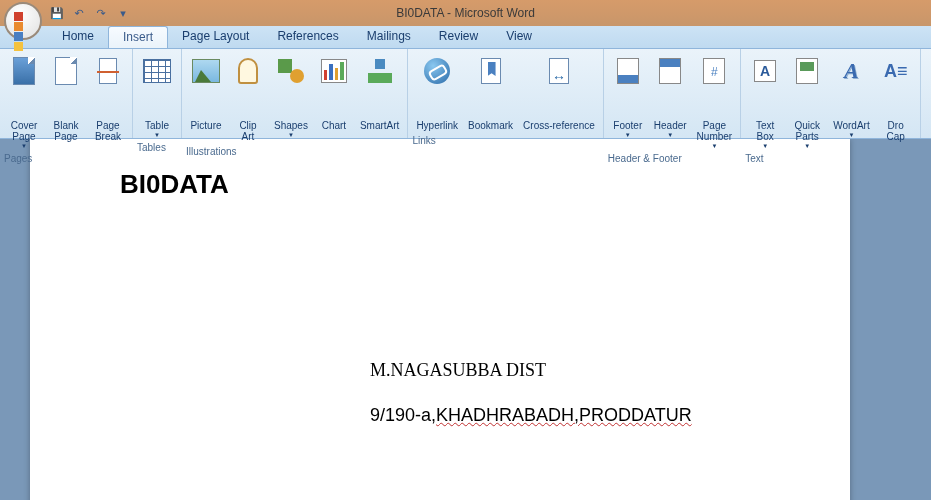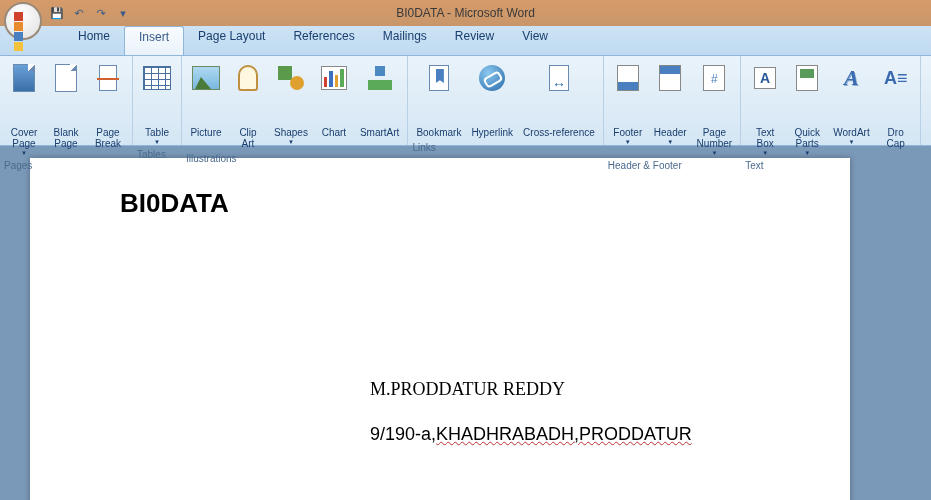--- a/index.html
+++ b/index.html
@@ -8,21 +8,21 @@
 
 .titlebar { height:26px; background:linear-gradient(#d69b6a,#c8966a); display:flex; align-items:center; position:relative; }
 .office-btn { width:38px; height:38px; border-radius:50%; background:radial-gradient(circle at 40% 30%,#fff,#e0e0e0); border:2px solid #9a8a7a; position:absolute; left:4px; top:2px; z-index:10; display:flex; flex-wrap:wrap; padding:8px; gap:1px; }
 .office-btn span { width:9px; height:9px; }
 .of-r{background:#d0412e;} .of-o{background:#e98a2e;} .of-y{background:#f5c23e;} .of-b{background:#4a7fc2;}
 .qat { margin-left:48px; display:flex; gap:4px; align-items:center; }
 .qat-btn { width:18px; height:18px; display:flex; align-items:center; justify-content:center; color:#3a5b8a; font-size:11px; }
 .title-text { position:absolute; left:50%; transform:translateX(-50%); font-size:12px; color:#3a3a3a; }
 
 
-.tabs { height:30px; background:linear-gradient(#cde3f5,#bfdaf0); display:flex; padding-left:64px; border-bottom:1px solid #8fb5db; }
+.tabs { height:23px; background:linear-gradient(#cde3f5,#bfdaf0); display:flex; padding-left:48px; border-bottom:1px solid #8fb5db; }
 .tab { padding:3px 14px 0; font-size:12px; color:#1a3e6e; cursor:pointer; }
 .tab.active { background:linear-gradient(#f7fbff,#eaf3fa); border:1px solid #8fb5db; border-bottom:none; border-radius:3px 3px 0 0; color:#3a5b8a;text-align:center; }
 
 
 .ribbon { height:90px; background:linear-gradient(#eaf3fa,#d4e6f4); display:flex; border-bottom:1px solid #8fb5db; }
 .group { border-right:1px solid #b8d0e6; padding:2px 4px 0; display:flex; flex-direction:column; }
 .group-items { flex:1; display:flex; align-items:flex-start; gap:2px; padding-top:2px; }
 .group-label { text-align:left; font-size:10px; color:#4a6a8e; padding:2px 0 9px; }
 .btn { display:flex; flex-direction:column; align-items:center; padding:2px 4px; cursor:pointer; min-width:38px; }
 .btn-icon { width:32px; height:32px; display:flex; align-items:center; justify-content:center; margin-bottom:1px; }
@@ -58,21 +58,21 @@
 .ic-head::before{content:"";position:absolute;top:0;left:0;right:0;height:8px;background:#4a80c0;}
 .ic-foot::before{top:auto;bottom:0;}
 .ic-num { width:22px; height:26px; background:#fff; border:1px solid #888; font-size:12px; color:#4a80c0; text-align:center; line-height:26px; }
 .ic-txt { width:22px; height:22px; background:#fff; border:1px solid #888; font-size:14px; font-weight:bold; color:#2a5a9a; text-align:center; line-height:20px; }
 .ic-quick { width:22px; height:26px; background:#fff; border:1px solid #888; position:relative; }
 .ic-quick::after{content:"";position:absolute;top:3px;left:3px;right:3px;bottom:12px;background:#5a9a5a;}
 .ic-wa { font-size:22px; font-style:italic; font-weight:bold; color:#3a6ab0; font-family:serif; text-shadow:1px 1px 0 #90b0d0; }
 .ic-dc { font-size:18px; font-weight:bold; color:#3a6ab0; }
 
 
-.doc-area { height:361px; background:#7a98b8; padding-top:12px; overflow:hidden; }
+.doc-area { height:361px; background:#7a98b8; padding-top:0; overflow:hidden; }
 .page { width:820px; min-height:800px; background:#fff; margin:0 0 0 30px; box-shadow:0 0 6px rgba(0,0,0,.3); padding:30px 90px; }
 .doc-h { font-family:Arial,sans-serif; font-size:26px; font-weight:bold; margin-bottom:160px; }
 .doc-line { font-family:"Times New Roman",serif; font-size:18px; margin:24px 0 0 250px; }
 .uline { text-decoration:underline wavy #c03030; text-decoration-thickness:1px; }
 .gline { text-decoration:underline wavy #30a030; text-decoration-thickness:1px; }
 </style>
 </head>
 <body>
 
 <div class="titlebar">
@@ -176,29 +176,29 @@
           </div>
           <div class="btn-label">SmartArt</div>
         </div>
     </div>
     <div class="group-label">Illustrations</div>
   </div>
   <div class="group">
     <div class="group-items">
       <div class="btn">
           <div class="btn-icon">
+            <div class="ic-link"></div>
+          </div>
+          <div class="btn-label">Hyperlink</div>
+        </div>
+      <div class="btn">
+          <div class="btn-icon">
             <div class="ic-book"></div>
           </div>
           <div class="btn-label">Bookmark</div>
-        </div>
-      <div class="btn">
-          <div class="btn-icon">
-            <div class="ic-link"></div>
-          </div>
-          <div class="btn-label">Hyperlink</div>
         </div>
       <div class="btn">
           <div class="btn-icon">
             <div class="ic-cross"></div>
           </div>
           <div class="btn-label">Cross-reference</div>
         </div>
     </div>
     <div class="group-label">Links</div>
   </div>
@@ -258,16 +258,16 @@
           <div class="btn-label">Dro<br>Cap</div>
         </div>
     </div>
     <div class="group-label">Text</div>
   </div>
 </div>
 
 <div class="doc-area">
   <div class="page">
     <div class="doc-h">BI0DATA</div>
-    <div class="doc-line">M.PRODDATUR REDDY</div>
+    <div class="doc-line">M.NAGASUBBA DIST</div>
     <div class="doc-line"><span>9/190-a,</span><span class="uline">KHADHRABADH,PRODDATUR</span></div>
   </div>
 </div>
 
 </body></html>

